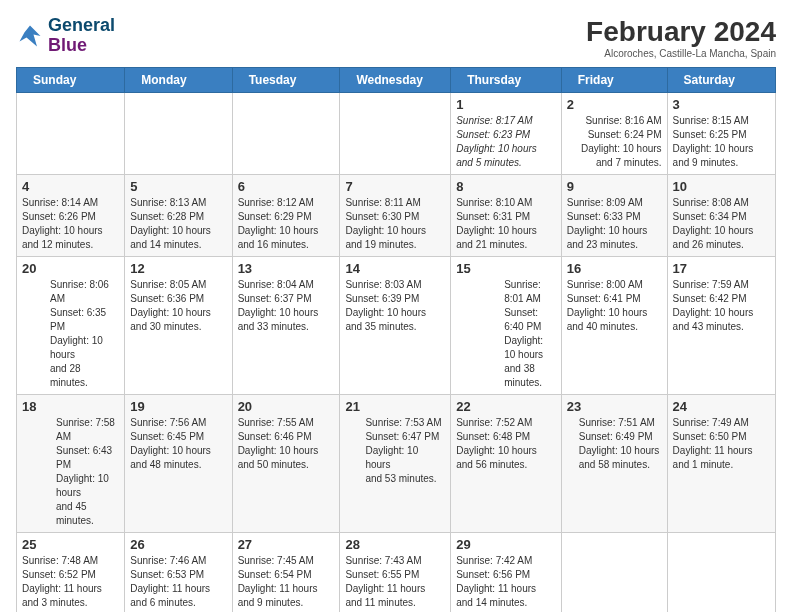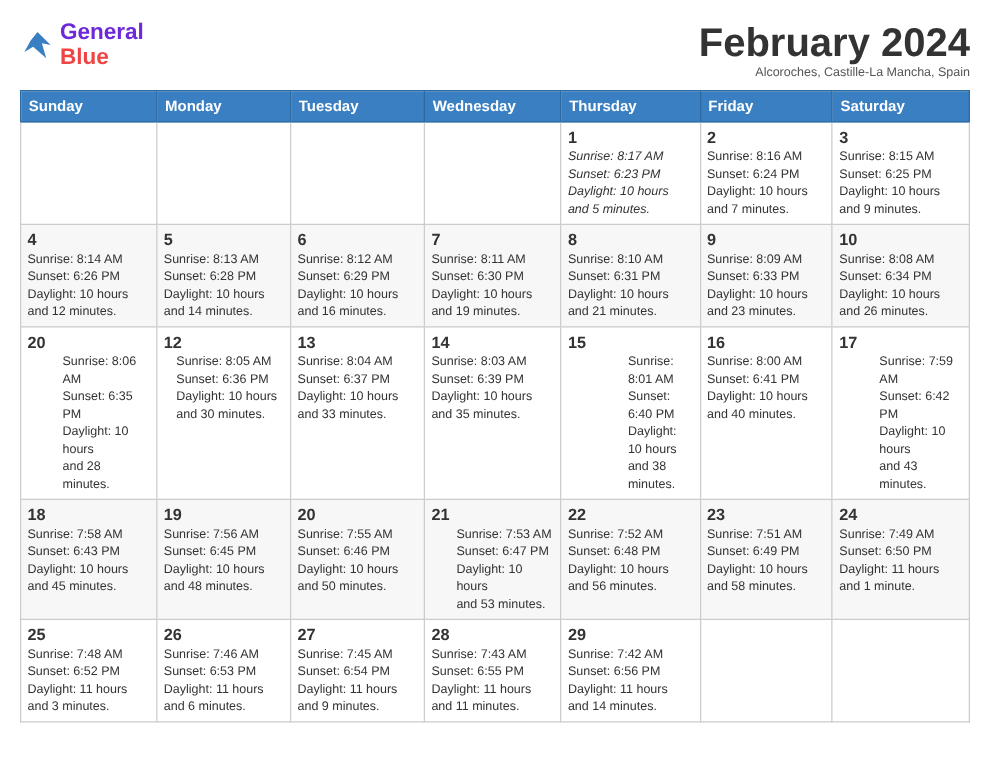--- a/index.html
+++ b/index.html
@@ -21,49 +21,49 @@
       align-items: center;
       gap: 4px;
     }
     .logo-text {
       font-size: 18px;
       font-weight: bold;
       color: #333;
       line-height: 1.1;
     }
     .logo-text span {
-      color: #6d28d9;
+      color: #0c4a6e;
     }
     .logo-bird {
       width: 28px;
       height: 28px;
     }
     .title-block {
       text-align: right;
     }
     .title-month {
-      font-size: 32px;
+      font-size: 28px;
       font-weight: bold;
       color: #333;
     }
     .title-location {
       font-size: 10px;
       color: #555;
     }
     .calendar {
       width: 100%;
       border-collapse: collapse;
     }
     .calendar th {
       background-color: #3a7fc1;
       color: #fff;
       font-size: 12px;
       font-weight: bold;
       text-align: left;
-      padding: 5px 6px;
+      padding: 5px 16px;
       border: 1px solid #2d6aa0;
     }
     .calendar td {
       border: 1px solid #ccc;
       vertical-align: top;
       padding: 4px 5px;
       width: 113px;
       min-height: 80px;
       font-size: 10.5px;
       color: #333;
@@ -90,21 +90,21 @@
 </head>
 <body>
 
 <div class="header">
   <div class="logo">
     <svg class="logo-bird" viewBox="0 0 40 40" xmlns="http://www.w3.org/2000/svg">
       <polygon points="20,5 35,20 25,18 30,35 15,22 5,28 12,15" fill="#3a7fc1"></polygon>
     </svg>
     <div class="logo-text">
       <div><span>General</span></div>
-      <div><span style="color:#ef4444">Blue</span></div>
+      <div><span style="color:#701a75">Blue</span></div>
     </div>
   </div>
   <div class="title-block">
     <div class="title-month">February 2024</div>
     <div class="title-location">Alcoroches, Castille-La Mancha, Spain</div>
   </div>
 </div>
 
 <table class="calendar">
   <thead>
@@ -126,21 +126,21 @@
         <td class="empty"></td>
         <td>
           <span class="day-number">1</span>
           <div class="day-info" style="white-space: pre-line; font-style: italic;">Sunrise: 8:17 AM
 Sunset: 6:23 PM
 Daylight: 10 hours
 and 5 minutes.</div>
         </td>
         <td>
           <span class="day-number">2</span>
-          <div class="day-info" style="white-space: pre-line;">Sunrise: 8:16 AM
+          <div class="day-info" style="white-space: pre-line; text-align: right;">Sunrise: 8:16 AM
 Sunset: 6:24 PM
 Daylight: 10 hours
 and 7 minutes.</div>
         </td>
         <td>
           <span class="day-number">3</span>
           <div class="day-info" style="white-space: pre-line;">Sunrise: 8:15 AM
 Sunset: 6:25 PM
 Daylight: 10 hours
 and 9 minutes.</div>
@@ -200,21 +200,21 @@
       <tr>
         <td>
           <span class="day-number">20</span>
           <div class="day-info" style="white-space: pre-line; margin-left: 28px;">Sunrise: 8:06 AM
 Sunset: 6:35 PM
 Daylight: 10 hours
 and 28 minutes.</div>
         </td>
         <td>
           <span class="day-number">12</span>
-          <div class="day-info" style="white-space: pre-line; margin-left: 10px;">Sunrise: 8:05 AM
+          <div class="day-info" style="white-space: pre-line;">Sunrise: 8:05 AM
 Sunset: 6:36 PM
 Daylight: 10 hours
 and 30 minutes.</div>
         </td>
         <td>
           <span class="day-number">13</span>
           <div class="day-info" style="white-space: pre-line;">Sunrise: 8:04 AM
 Sunset: 6:37 PM
 Daylight: 10 hours
 and 33 minutes.</div>
@@ -235,30 +235,30 @@
         </td>
         <td>
           <span class="day-number">16</span>
           <div class="day-info" style="white-space: pre-line;">Sunrise: 8:00 AM
 Sunset: 6:41 PM
 Daylight: 10 hours
 and 40 minutes.</div>
         </td>
         <td>
           <span class="day-number">17</span>
-          <div class="day-info" style="white-space: pre-line; margin-left: 32px;">Sunrise: 7:59 AM
+          <div class="day-info" style="white-space: pre-line;">Sunrise: 7:59 AM
 Sunset: 6:42 PM
 Daylight: 10 hours
 and 43 minutes.</div>
         </td>
       </tr>
       <tr>
         <td>
           <span class="day-number">18</span>
-          <div class="day-info" style="white-space: pre-line;">Sunrise: 7:58 AM
+          <div class="day-info" style="white-space: pre-line; margin-left: 34px;">Sunrise: 7:58 AM
 Sunset: 6:43 PM
 Daylight: 10 hours
 and 45 minutes.</div>
         </td>
         <td>
           <span class="day-number">19</span>
           <div class="day-info" style="white-space: pre-line;">Sunrise: 7:56 AM
 Sunset: 6:45 PM
 Daylight: 10 hours
 and 48 minutes.</div>
@@ -279,21 +279,21 @@
         </td>
         <td>
           <span class="day-number">22</span>
           <div class="day-info" style="white-space: pre-line;">Sunrise: 7:52 AM
 Sunset: 6:48 PM
 Daylight: 10 hours
 and 56 minutes.</div>
         </td>
         <td>
           <span class="day-number">23</span>
-          <div class="day-info" style="white-space: pre-line;">Sunrise: 7:51 AM
+          <div class="day-info" style="white-space: pre-line; margin-left: 12px;">Sunrise: 7:51 AM
 Sunset: 6:49 PM
 Daylight: 10 hours
 and 58 minutes.</div>
         </td>
         <td>
           <span class="day-number">24</span>
           <div class="day-info" style="white-space: pre-line;">Sunrise: 7:49 AM
 Sunset: 6:50 PM
 Daylight: 11 hours
 and 1 minute.</div>

